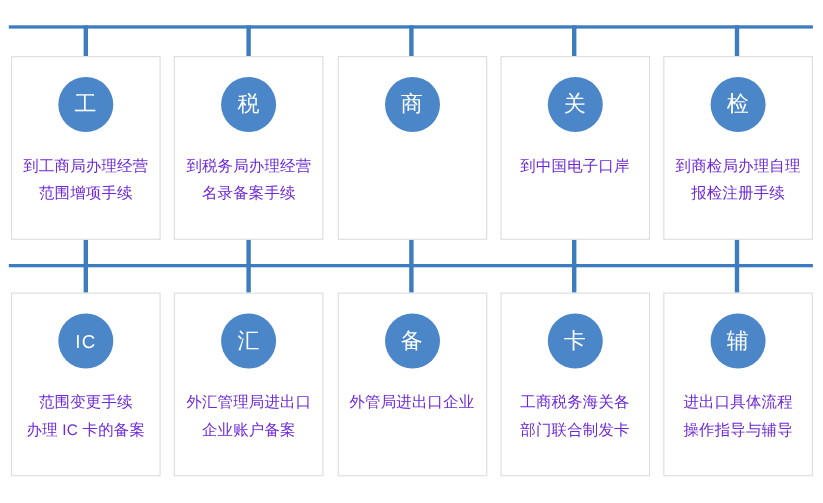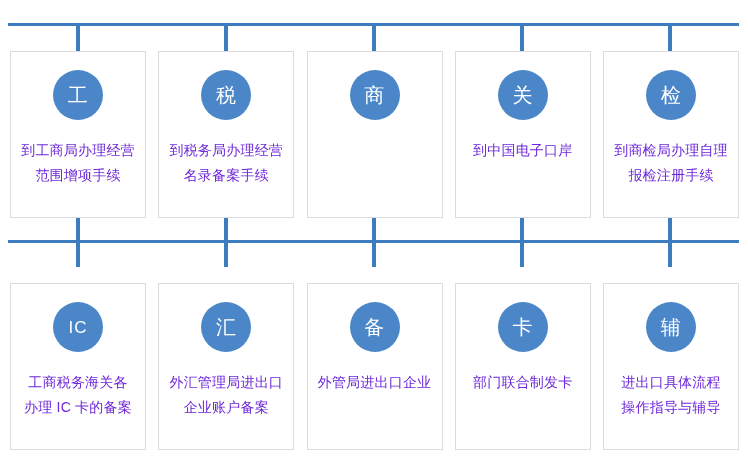--- a/index.html
+++ b/index.html
@@ -34,21 +34,21 @@
   
   .row {
     position: absolute;
     left: 10px;
     width: 729px;
     height: 167px;
     display: flex;
     justify-content: space-between;
   }
   .row-top    { top: 51px; }
-  .row-bottom { top: 283px; }
+  .row-bottom { top: 266px; }
 
   
   .card {
     box-sizing: border-box;
     width: 136px;
     height: 167px;
     border: 1px solid #dcdcdc;
     background: #ffffff;
     display: flex;
     flex-direction: column;
@@ -149,21 +149,21 @@
       </div>
     </div>
 
   </div>
 
   <div class="row row-bottom">
 
     <div class="card">
       <div class="badge latin">IC</div>
       <div class="card-text">
-        <div>工商税务海关各</div>
+        <div>范围变更手续</div>
         <div>办理 IC 卡的备案</div>
       </div>
     </div>
 
     <div class="card">
       <div class="badge">汇</div>
       <div class="card-text">
         <div>外汇管理局进出口</div>
         <div>企业账户备案</div>
       </div>
@@ -172,20 +172,21 @@
     <div class="card">
       <div class="badge">备</div>
       <div class="card-text">
         <div>外管局进出口企业</div>
       </div>
     </div>
 
     <div class="card">
       <div class="badge">卡</div>
       <div class="card-text">
+        <div>工商税务海关各</div>
         <div>部门联合制发卡</div>
       </div>
     </div>
 
     <div class="card">
       <div class="badge">辅</div>
       <div class="card-text">
         <div>进出口具体流程</div>
         <div>操作指导与辅导</div>
       </div>

